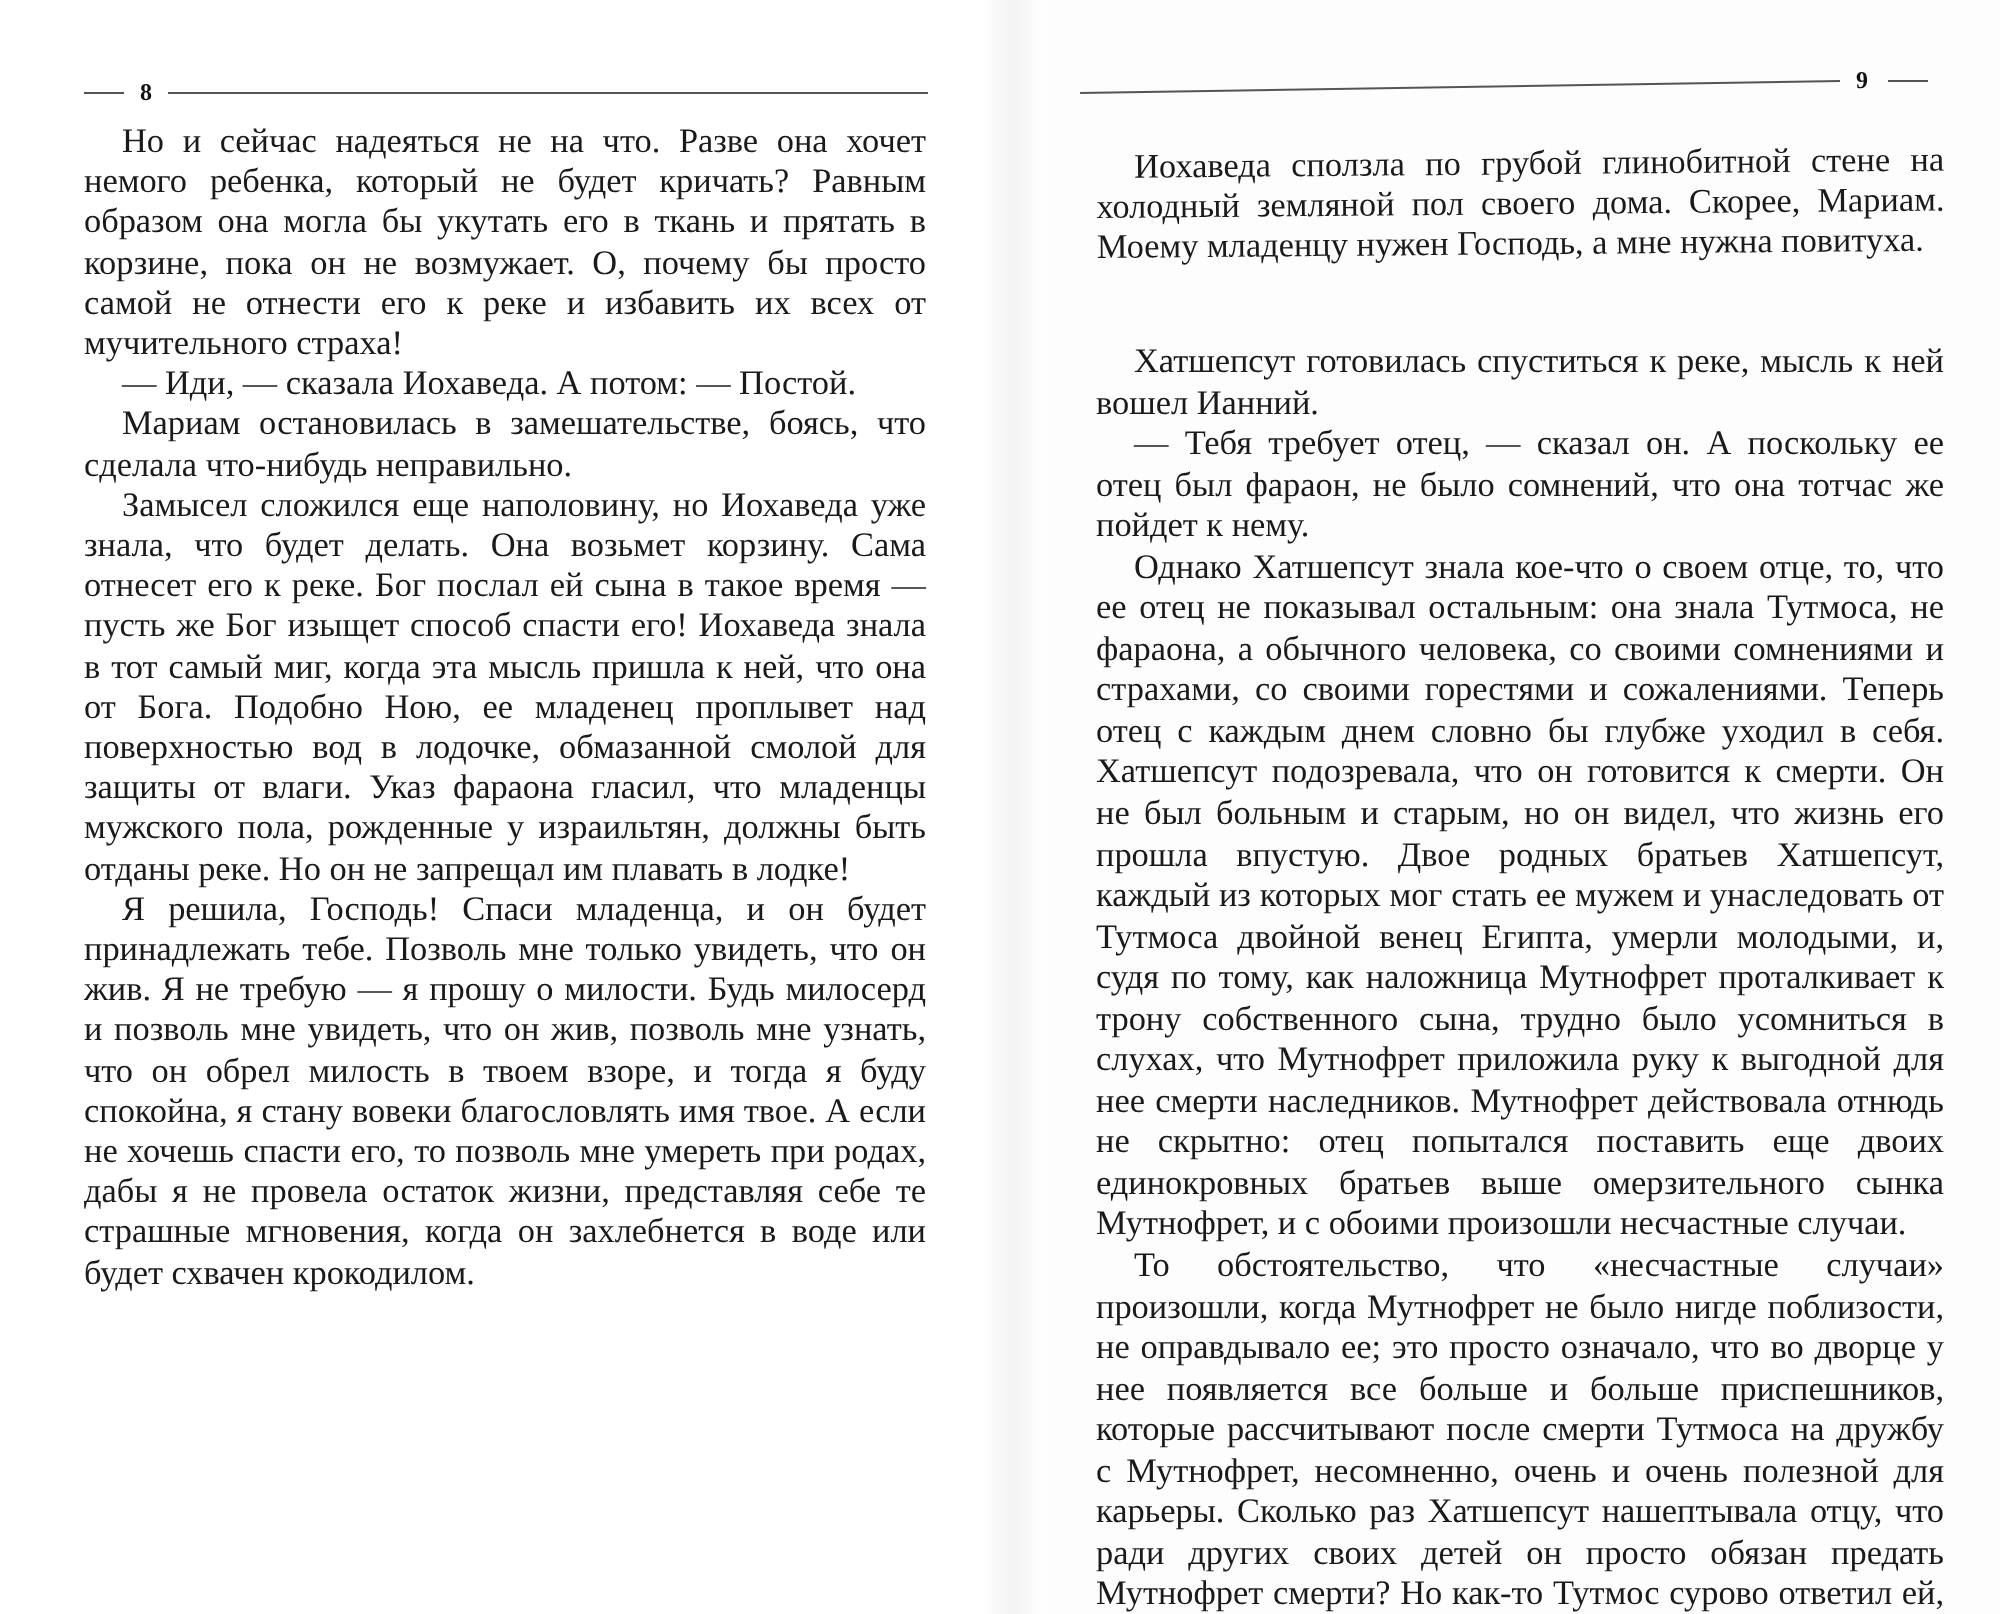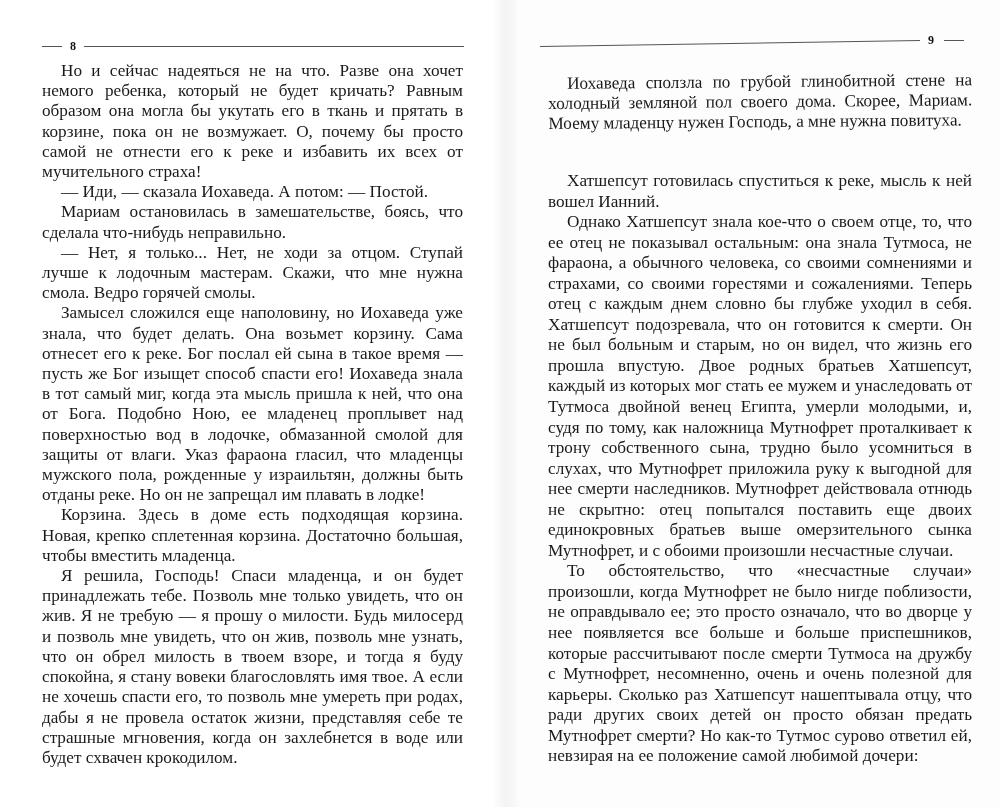--- a/index.html
+++ b/index.html
@@ -64,29 +64,28 @@
   <div class="running-head right-head">
     <div class="rule a"></div>
     <span class="folio">9</span>
     <div class="rule b"></div>
   </div>
 
   <div class="text text-left">
     <p>Но и сейчас надеяться не на что. Разве она хочет немого ребенка, который не будет кричать? Равным образом она могла бы укутать его в ткань и прятать в корзине, пока он не возмужает. О, почему бы просто самой не отнести его к реке и избавить их всех от мучительного страха!</p>
     <p>— Иди, — сказала Иохаведа. А потом: — Постой.</p>
     <p>Мариам остановилась в замешательстве, боясь, что сде­лала что-нибудь неправильно.</p>
-    <p>— Нет, я только... Нет, не ходи за отцом. Ступай лучше к лодочным мастерам. Скажи, что мне нужна смола. Ведро горячей смолы.</p>
     <p>Замысел сложился еще наполовину, но Иохаведа уже знала, что будет делать. Она возьмет корзину. Сама отнесет его к ре­ке. Бог послал ей сына в такое время — пусть же Бог изыщет способ спасти его! Иохаведа знала в тот самый миг, когда эта мысль пришла к ней, что она от Бога. Подобно Ною, ее мла­денец проплывет над поверхностью вод в лодочке, обмазан­ной смолой для защиты от влаги. Указ фараона гласил, что младенцы мужского пола, рожденные у израильтян, должны быть отданы реке. Но он не запрещал им плавать в лодке!</p>
-    <p>Корзина. Здесь в доме есть подходящая корзина. Новая, крепко сплетенная корзина. Достаточно большая, чтобы вместить младенца.</p>
     <p>Я решила, Господь! Спаси младенца, и он будет принад­лежать тебе. Позволь мне только увидеть, что он жив. Я не требую — я прошу о милости. Будь милосерд и позволь мне увидеть, что он жив, позволь мне узнать, что он обрел ми­лость в твоем взоре, и тогда я буду спокойна, я стану вовеки благословлять имя твое. А если не хочешь спасти его, то позволь мне умереть при родах, дабы я не провела остаток жизни, представляя себе те страшные мгновения, когда он захлебнется в воде или будет схвачен крокодилом.</p>
   </div>
 
   <div class="text text-right-a">
     <p>Иохаведа сползла по грубой глинобитной стене на холод­ный земляной пол своего дома. Скорее, Мариам. Моему младенцу нужен Господь, а мне нужна повитуха.</p>
   </div>
 
   <div class="text text-right-b">
     <p>Хатшепсут готовилась спуститься к реке, мысль к ней во­шел Ианний.</p>
+    <p>— Тебя требует отец, — сказал он. А поскольку ее отец был фараон, не было сомнений, что она тотчас же пойдет к нему.</p>
     <p>Однако Хатшепсут знала кое-что о своем отце, то, что ее отец не показывал остальным: она знала Тутмоса, не фара­она, а обычного человека, со своими сомнениями и страха­ми, со своими горестями и сожалениями. Теперь отец с ка­ждым днем словно бы глубже уходил в себя. Хатшепсут подозревала, что он готовится к смерти. Он не был больным и старым, но он видел, что жизнь его прошла впустую. Двое родных братьев Хатшепсут, каждый из которых мог стать ее мужем и унаследовать от Тутмоса двойной венец Египта, умерли молодыми, и, судя по тому, как наложница Мутно­фрет проталкивает к трону собственного сына, трудно было усомниться в слухах, что Мутнофрет приложила руку к вы­годной для нее смерти наследников. Мутнофрет действова­ла отнюдь не скрытно: отец попытался поставить еще двоих единокровных братьев выше омерзительного сынка Мутно­фрет, и с обоими произошли несчастные случаи.</p>
     <p>То обстоятельство, что «несчастные случаи» произошли, когда Мутнофрет не было нигде поблизости, не оправдывало ее; это просто означало, что во дворце у нее появляется все больше и больше приспешников, которые рассчитывают после смерти Тутмоса на дружбу с Мутнофрет, несомненно, очень и очень полезной для карьеры. Сколько раз Хатшепсут нашеп­тывала отцу, что ради других своих детей он просто обязан предать Мутнофрет смерти? Но как-то Тутмос сурово ответил ей, невзирая на ее положение самой любимой дочери:</p>
   </div>
 
 </div>
 
 </body></html>

